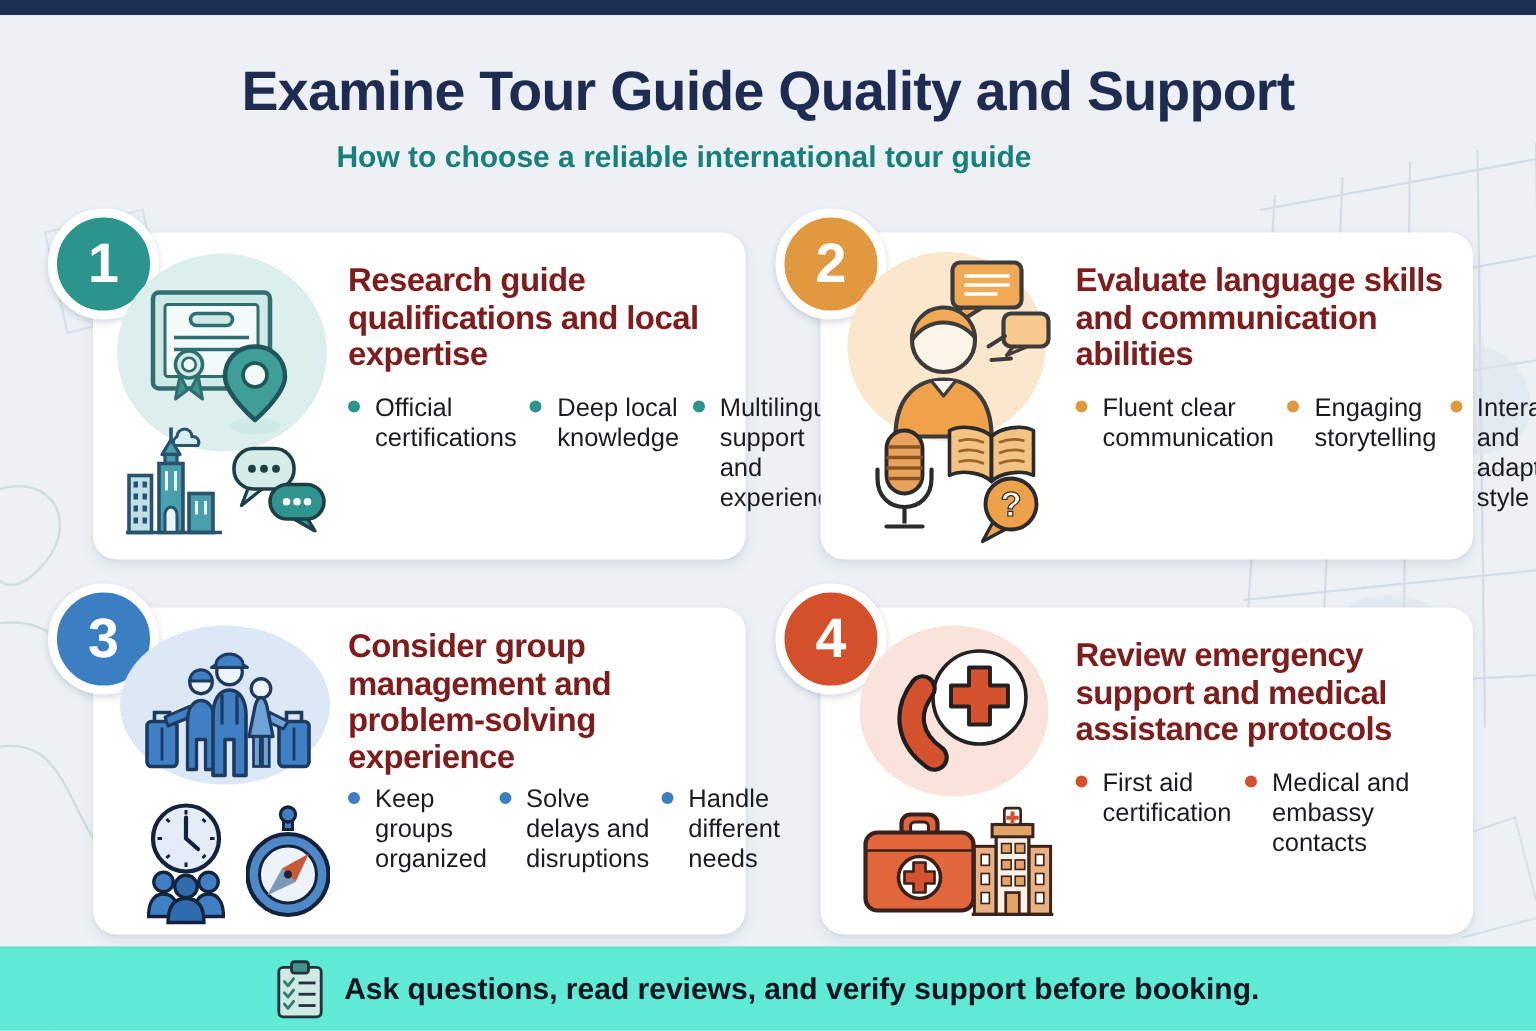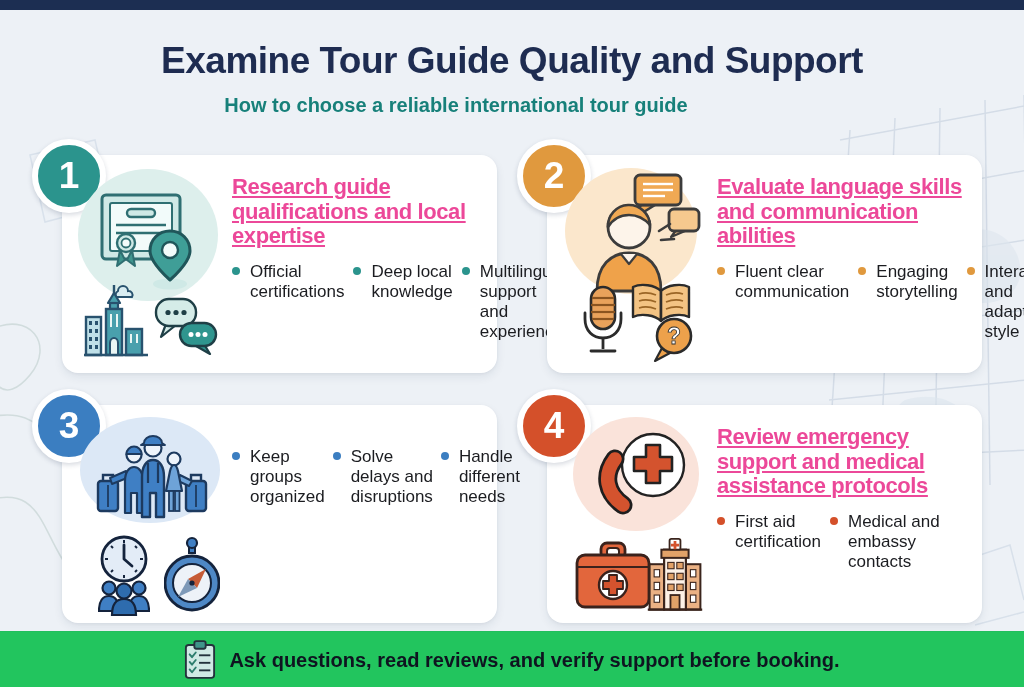--- a/index.html
+++ b/index.html
@@ -38,31 +38,31 @@
   .icon-circle{position:absolute;border-radius:50%;}
   #card1 .icon-circle{left:16px;top:14px;width:140px;height:132px;background:#ddefec;}
   #card2 .icon-circle{left:18px;top:13px;width:132px;height:126px;background:#fbe7cc;}
   #card3 .icon-circle{left:18px;top:12px;width:140px;height:106px;background:#dce8f6;}
   #card4 .icon-circle{left:26px;top:12px;width:126px;height:114px;background:#fae3da;}
 
   .bigicon,.smallicon{position:absolute;}
 
   .text{position:absolute;left:170px;top:20px;width:258px;}
   .card-title{
-    font-size:22px;font-weight:800;letter-spacing:-0.4px;line-height:1.12;color:#ec4899;text-decoration:underline;
+    font-size:22px;font-weight:800;letter-spacing:-0.4px;line-height:1.12;color:#7f1d1d;
   }
   ul.bullets{list-style:none;margin:13px 0 0 0;padding:0;display:flex;gap:9px;}
   ul.bullets li{display:flex;gap:10px;font-size:17px;font-weight:500;color:#1b1c20;line-height:1.18;}
   .dot{width:8px;height:8px;border-radius:50%;flex:none;margin-top:5px;}
   .c1 .dot{background:#2b948d;} .c2 .dot{background:#e0993e;}
   .c3 .dot{background:#3b7ec1;} .c4 .dot{background:#d4502a;}
-  #card3 .text{top:14px;} #card3 ul.bullets{margin-top:28px;gap:8px;}
+  #card3 .text{top:14px;} #card3 ul.bullets{margin-top:5px;gap:8px;}
 
   .footer{
-    position:absolute;left:0;top:631px;width:1024px;height:56px;background:#22c55e;
+    position:absolute;left:0;top:631px;width:1024px;height:56px;background:#5eead4;
     display:flex;align-items:center;justify-content:center;gap:13px;
     border-top:1px solid rgba(30,45,80,.04);
   }
   .footer-note{font-size:20px;font-weight:600;color:#0f1420;}
 </style>
 </head>
 <body>
 
 <svg class="bg-doodles" viewBox="0 0 1024 687">
   <g stroke="#ccd6e2" stroke-width="1.5" fill="none" opacity="0.75">
@@ -299,20 +299,21 @@
     <rect x="25" y="10" width="6" height="8" fill="#3f7fc4" stroke="#14233c" stroke-width="2"></rect>
     <circle cx="28" cy="8" r="5" fill="#3f7fc4" stroke="#14233c" stroke-width="2.2"></circle>
     <circle cx="28" cy="48" r="27" fill="#4e88c6" stroke="#14233c" stroke-width="2.8"></circle>
     <circle cx="28" cy="48" r="19" fill="#edf2f8" stroke="#14233c" stroke-width="2"></circle>
     <path d="M42 34 L33 53 L24 44 Z" fill="#c65b36"></path>
     <path d="M24 44 L14 62 L33 53 Z" fill="#7d99b8"></path>
     <circle cx="28" cy="48" r="2.6" fill="#14233c"></circle>
   </svg>
 
   <div class="text">
+    <div class="card-title">Consider group management and problem-solving experience</div>
     <ul class="bullets">
       <li>
           <span class="dot"></span>
           <span>Keep groups organized</span>
         </li>
       <li>
           <span class="dot"></span>
           <span>Solve delays and disruptions</span>
         </li>
       <li>

